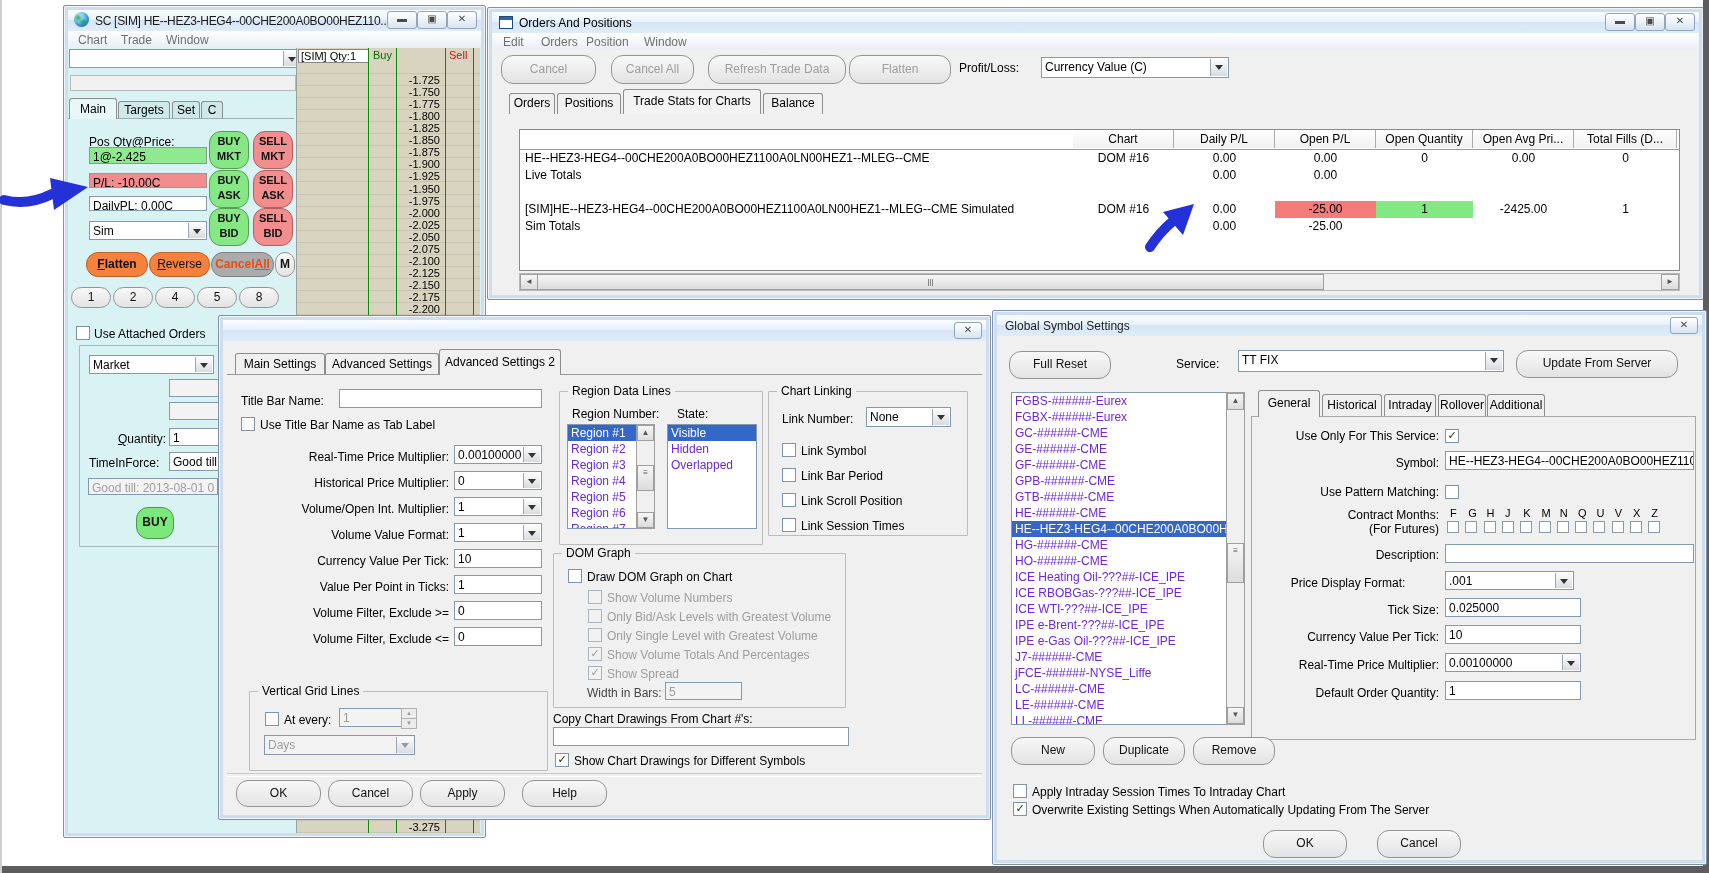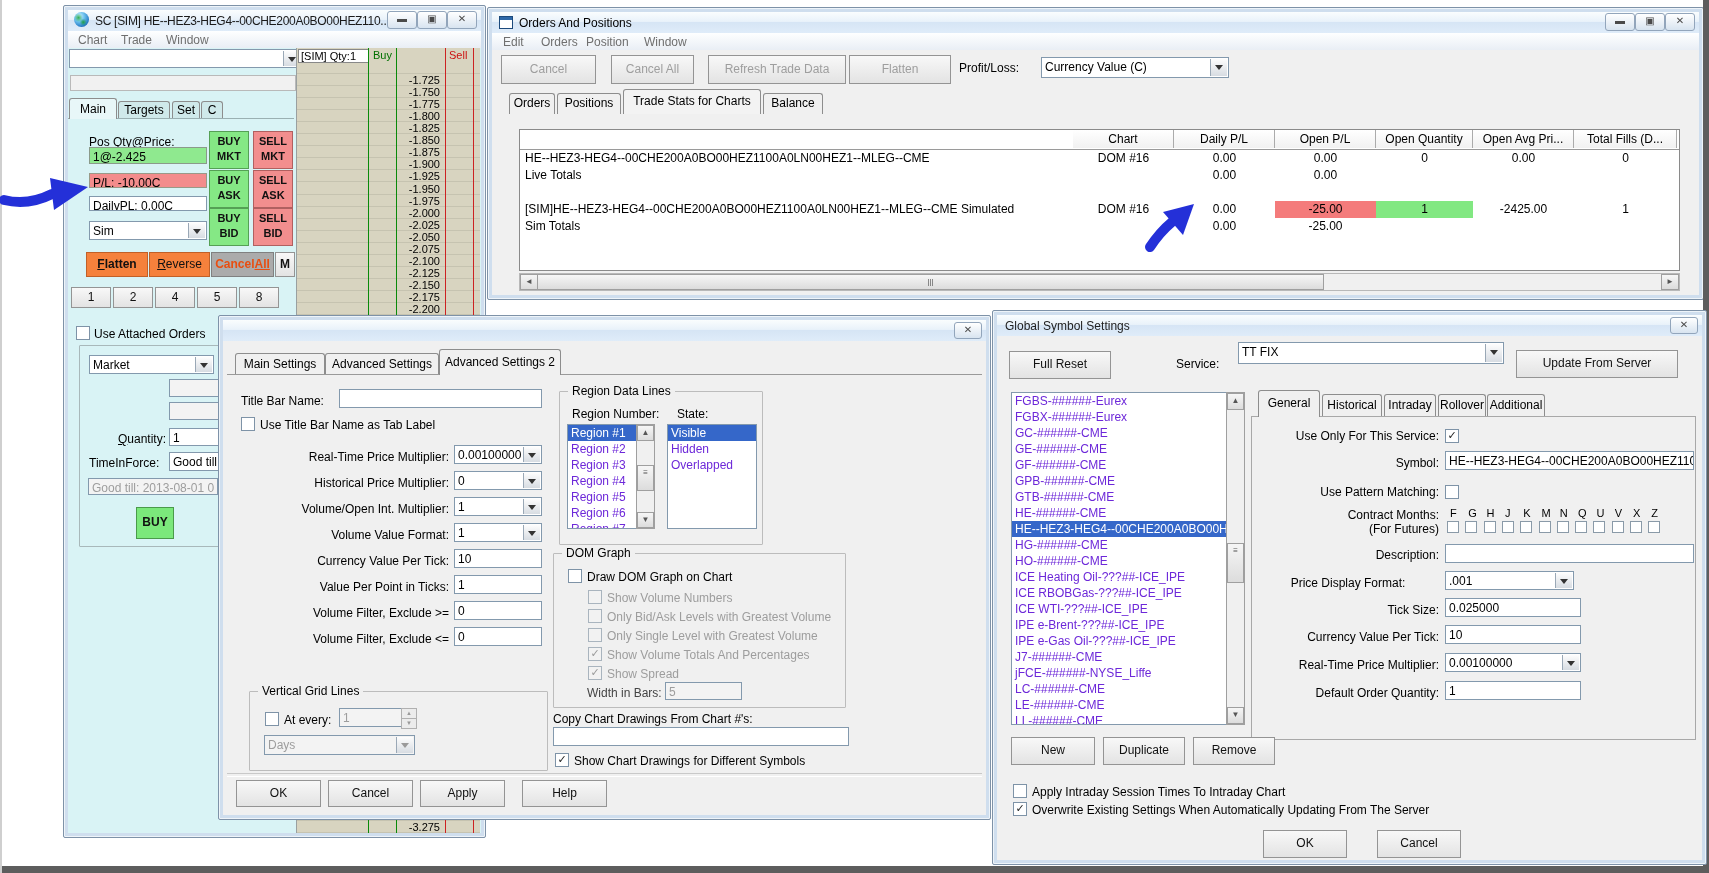--- a/index.html
+++ b/index.html
@@ -5,21 +5,21 @@
   html,body{margin:0;padding:0}
   #page{position:relative;width:1709px;height:873px;background:#fff;overflow:hidden;font-family:"Liberation Sans",sans-serif}
   .abs{position:absolute}
   .t{white-space:nowrap;font-size:12px;color:#000}
   .win{position:absolute;background:#cfdeee;border:1px solid #7e92a8;border-radius:2px;box-shadow:inset 0 0 0 1px rgba(255,255,255,.65)}
   .tbar{position:absolute;left:4px;right:4px;top:4px;height:21px;background:linear-gradient(#fafdfe 0%,#e9f2fa 45%,#d6e5f5 50%,#dfecf9 100%);overflow:hidden}
   .menubar{position:absolute;background:linear-gradient(#feffff,#e9eef5);border-bottom:1px solid #d4dae2}
   .menu-item{position:absolute;top:2px;font-size:12px;color:#6f6f6f;white-space:nowrap}
   .capbtn{position:absolute;width:28px;height:16px;background:linear-gradient(#ffffff,#d8e4f0);border:1px solid #92a5bb;border-radius:3px;text-align:center;line-height:13px;font-size:10px;color:#4a4a4a}
   .content{position:absolute;background:#f0f0f0}
-  .pbtn{position:absolute;background:linear-gradient(#f8f8f8,#e3e3e3);border:1px solid #949494;border-radius:0;text-align:center;font-size:12px;color:#111;overflow:hidden}
+  .pbtn{position:absolute;background:linear-gradient(#f8f8f8,#e3e3e3);border:1px solid #949494;border-radius:12px;text-align:center;font-size:12px;color:#111;overflow:hidden}
   .pbtn.dis{color:#9e9e9e}
   .inp{position:absolute;background:#fff;border:1px solid #8399ad;font-size:12px;color:#000;white-space:nowrap;overflow:hidden;padding:2px 0 0 3px}
   .inp.dis{background:#f3f3f3;color:#9d9d9d}
   .arr{position:absolute;top:1px;right:1px;bottom:1px;width:16px;background:linear-gradient(#fdfdfd,#d7dce2);border-left:1px solid #9aa8b6}
   .arr::after{content:"";position:absolute;left:4px;top:6px;border:4px solid transparent;border-top:5px solid #333}
   .arr.dis::after{border-top-color:#9a9a9a}
   .cb{position:absolute;width:12px;height:12px;background:#fff;border:1px solid #7e93a7;font-size:11px;line-height:11px;color:#222;text-align:center}
   .cb.dis{background:#f2f2f2;border-color:#a9b4be;color:#999}
   .grp{position:absolute;border:1px solid #bcbcbc;border-radius:1px}
   .grplab{position:absolute;top:-8px;left:8px;background:#f0f0f0;padding:0 4px;font-size:12px;color:#000;white-space:nowrap}
@@ -451,20 +451,33 @@
           <div class="sbb" style="left:0;top:40px;width:15px;height:24px">≡</div>
           <div class="sbb" style="left:0;bottom:0;width:15px;height:14px">▼</div>
         </div>
         <div class="lbox" id="state-list" style="left:107px;top:32px;width:88px;height:103px">
             <div class="lit sel">Visible</div>
             <div class="lit">Hidden</div>
             <div class="lit">Overlapped</div>
           </div>
       </div>
 
+      <div class="grp" style="left:545px;top:50px;width:198px;height:143px">
+        <span class="grplab">Chart Linking</span>
+        <div class="abs t" style="left:13px;top:20px">Link Number:</div>
+        <div class="inp" style="left:97px;top:15px;width:80px;height:16px">None<span class="arr"></span></div>
+        <div class="cb" style="left:13px;top:51px"></div>
+        <div class="abs t" style="left:32px;top:52px">Link Symbol</div>
+        <div class="cb" style="left:13px;top:76px"></div>
+        <div class="abs t" style="left:32px;top:77px">Link Bar Period</div>
+        <div class="cb" style="left:13px;top:101px"></div>
+        <div class="abs t" style="left:32px;top:102px">Link Scroll Position</div>
+        <div class="cb" style="left:13px;top:126px"></div>
+        <div class="abs t" style="left:32px;top:127px">Link Session Times</div>
+      </div>
 
       <div class="grp" style="left:330px;top:212px;width:291px;height:153px">
         <span class="grplab">DOM Graph</span>
         <div class="cb" style="left:14px;top:15px"></div>
         <div class="abs t" style="left:33px;top:16px">Draw DOM Graph on Chart</div>
         <div class="cb dis" style="left:34px;top:36px"></div>
         <div class="abs t" style="left:53px;top:37px;color:#9d9d9d">Show Volume Numbers</div>
         <div class="cb dis" style="left:34px;top:55px"></div>
         <div class="abs t" style="left:53px;top:56px;color:#9d9d9d">Only Bid/Ask Levels with Greatest Volume</div>
         <div class="cb dis" style="left:34px;top:74px"></div>
@@ -492,21 +505,21 @@
 
   <div class="win" style="left:992px;top:310px;width:713px;height:553px;z-index:6">
     <div class="tbar">
       <div class="abs t" style="left:8px;top:4px;color:#222">Global Symbol Settings</div>
       <div class="capbtn" style="right:4px;top:2px;width:26px;height:15px">✕</div>
     </div>
     <div class="content" style="left:4px;right:4px;top:25px;bottom:4px">
 
       <div class="pbtn" style="left:12px;top:15px;width:100px;height:26px;line-height:25px">Full Reset</div>
       <div class="abs t" style="left:179px;top:21px">Service:</div>
-      <div class="inp" style="left:241px;top:6px;width:261px;height:18px">TT FIX<span class="arr"></span></div>
+      <div class="inp" style="left:241px;top:14px;width:261px;height:18px">TT FIX<span class="arr"></span></div>
       <div class="pbtn" style="left:519px;top:14px;width:160px;height:26px;line-height:25px">Update From Server</div>
 
       <div class="lbox" id="symbol-list" style="left:14px;top:56px;width:232px;height:331px">
           <div class="lit">FGBS-######-Eurex</div>
           <div class="lit">FGBX-######-Eurex</div>
           <div class="lit">GC-######-CME</div>
           <div class="lit">GE-######-CME</div>
           <div class="lit">GF-######-CME</div>
           <div class="lit">GPB-######-CME</div>
           <div class="lit">GTB-######-CME</div>

